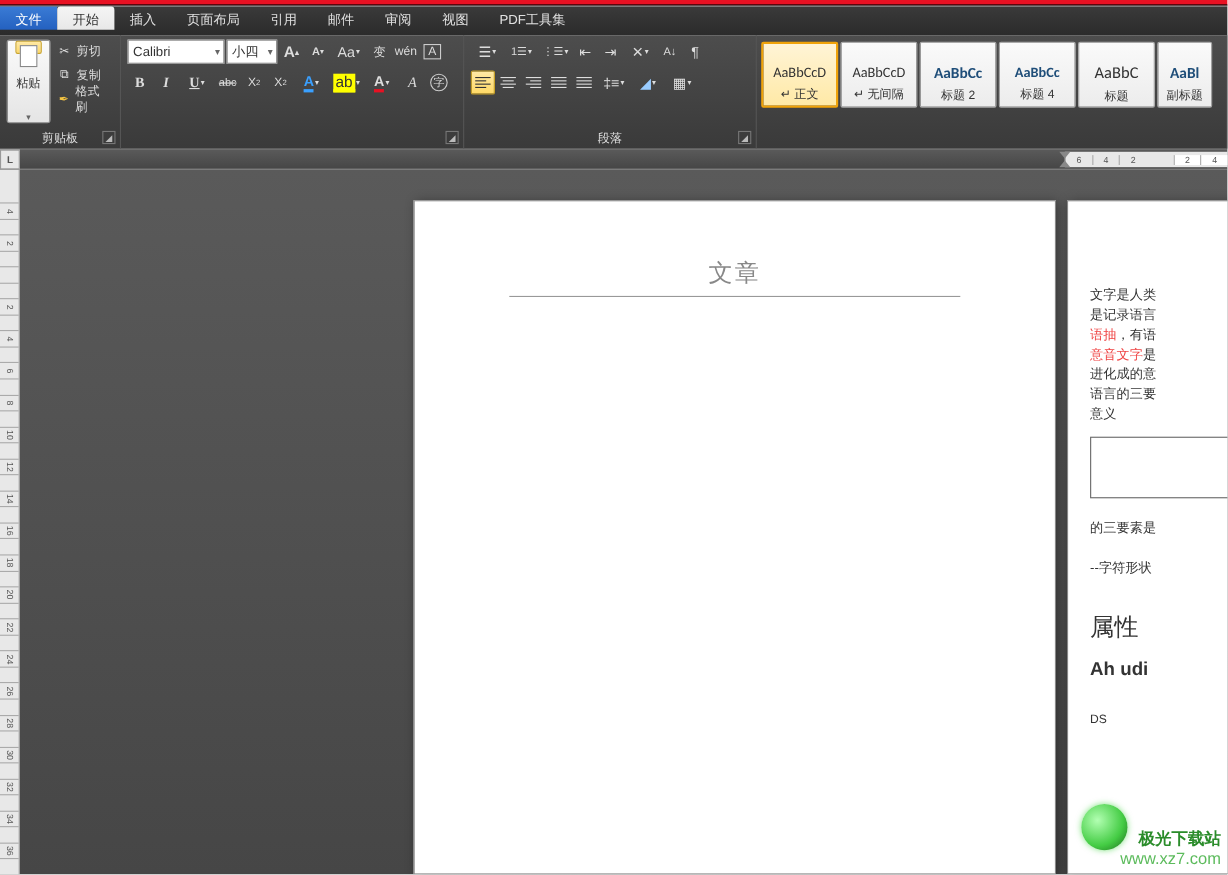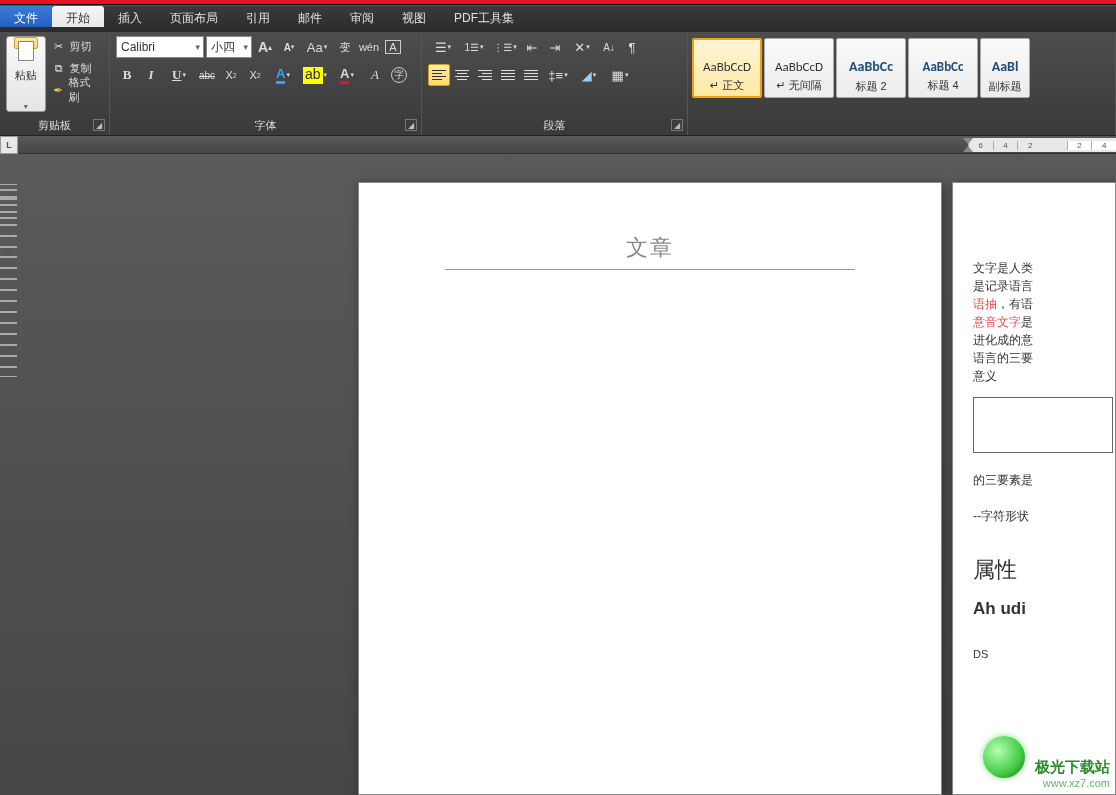--- a/index.html
+++ b/index.html
@@ -57,21 +57,21 @@
 .style-name { font-size: 11px; color: #333; }
 
 .ruler-area { height: 18px; background: linear-gradient(#5a5a5a, #464646); display: flex; position: relative; border-bottom: 1px solid #333; }
 .ruler-corner { width: 18px; height: 18px; background: #e8e8e8; border: 1px solid #999; display: flex; align-items: center; justify-content: center; font-size: 9px; color: #555; font-weight: bold; }
 .h-ruler { position: absolute; right: 0; width: 148px; height: 14px; top: 2px; background: #e8e8e8; display: flex; align-items: center; font-size: 8px; color: #555; }
 .h-ruler-segment { flex: 1; text-align: center; border-left: 1px solid #aaa; }
 .ruler-indent { position: absolute; top: 0; width: 10px; height: 14px; }
 .ruler-indent::before { content: ""; position: absolute; top: 0; left: 0; border-left: 5px solid transparent; border-right: 5px solid transparent; border-top: 6px solid #888; }
 .ruler-indent::after { content: ""; position: absolute; bottom: 0; left: 0; border-left: 5px solid transparent; border-right: 5px solid transparent; border-bottom: 6px solid #888; }
 
-.workspace { height: 641px; background: linear-gradient(#5a5a5a, #464646); display: flex; position: relative; overflow: hidden; flex-direction: column; }
+.workspace { height: 641px; background: linear-gradient(#5a5a5a, #464646); display: flex; position: relative; overflow: hidden; }
 .v-ruler { width: 18px; background: #e8e8e8; border-right: 1px solid #999; position: relative; }
 .v-ruler-inner { position: absolute; top: 30px; left: 0; right: 0; bottom: 0; display: flex; flex-direction: column; font-size: 8px; color: #555; }
 .v-tick { height: 18px; border-top: 1px solid #aaa; display: flex; align-items: center; justify-content: center; writing-mode: vertical-lr; text-orientation: mixed; }
 .v-tick.major { font-size: 8px; }
 .v-tick.minor { color: transparent; }
 
 .doc-area { flex: 1; position: relative; }
 .page { position: absolute; background: #fff; box-shadow: 2px 2px 10px rgba(0,0,0,0.4); border: 1px solid #888; }
 .page1 { left: 358px; top: 28px; width: 584px; height: 613px; }
 .page1-header { position: absolute; top: 50px; left: 86px; right: 86px; text-align: center; border-bottom: 1px solid #999; padding-bottom: 6px; }
@@ -80,21 +80,21 @@
 .page2 { left: 952px; top: 28px; width: 164px; height: 613px; padding: 76px 0 0 20px; font-size: 12px; line-height: 1.5; color: #333; }
 .page2 .link { color: #ef4444; }
 .page2 .box { margin-top: 12px; width: 140px; height: 56px; border: 1px solid #666; }
 .page2 .heading2 { margin-top: 28px; font-size: 22px; font-family: "SimSun"; }
 .page2 .heading3 { margin-top: 10px; font-size: 17px; font-weight: bold; }
 .page2 .small { margin-top: 24px; font-size: 11px; }
 
 .watermark { position: absolute; bottom: 6px; right: 6px; text-align: right; pointer-events: none; }
 .watermark .wm-disc { width: 42px; height: 42px; border-radius: 50%; background: radial-gradient(circle at 35% 35%, #b2ffb2, #44cc44 60%, #1a661a); display: inline-block; box-shadow: 0 0 6px rgba(0,200,0,0.5); margin-bottom: -6px; }
 .watermark .wm-text1 { font-size: 15px; color: #2a8c2a; font-weight: bold; margin-left: 6px; }
-.watermark .wm-text2 { font-size: 11px; color: #5cbb5c; display: block; }
+.watermark .wm-text2 { font-size: 15px; color: #5cbb5c; display: block; }
 </style>
 </head>
 <body>
 
 <div class="titlebar"></div>
 
 <div class="menubar">
   <div class="menu-tab file">文件</div>
   <div class="menu-tab active">开始</div>
   <div class="menu-tab">插入</div>
@@ -198,21 +198,20 @@
           <span class="color-underline" style="border-color:#e81123;font-weight:bold">A</span>
           <span class="dd">▾</span>
         </div>
       <div class="rb-btn">
           <span style="font-style:italic;font-family:serif">A</span>
         </div>
       <div class="rb-btn">
           <span style="border:1px solid #ccc;border-radius:50%;width:16px;height:16px;display:flex;align-items:center;justify-content:center;font-size:10px">字</span>
         </div>
     </div>
-    <div class="ribbon-group-label">字体</div>
     <div class="ribbon-launcher">◢</div>
   </div>
 
   <div class="ribbon-group para-group">
     <div class="para-row">
       <div class="rb-btn wide">
           <span>☰</span>
           <span class="dd">▾</span>
         </div>
       <div class="rb-btn wide">
@@ -308,20 +307,24 @@
         <div class="style-preview">AaBbCcD</div>
         <div class="style-name">↵ <span>无间隔</span></div>
       </div>
       <div class="style-item">
         <div class="style-preview heading" style="font-size:14px">AaBbCc</div>
         <div class="style-name">标题 2</div>
       </div>
       <div class="style-item">
         <div class="style-preview heading">AaBbCc</div>
         <div class="style-name">标题 4</div>
+      </div>
+      <div class="style-item">
+        <div class="style-preview" style="font-size:15px">AaBbC</div>
+        <div class="style-name">标题</div>
       </div>
       <div class="style-item" style="width:50px">
         <div class="style-preview heading" style="font-size:14px">AaBl</div>
         <div class="style-name">副标题</div>
       </div>
     </div>
   </div>
 </div>
 
 <div class="ruler-area">

